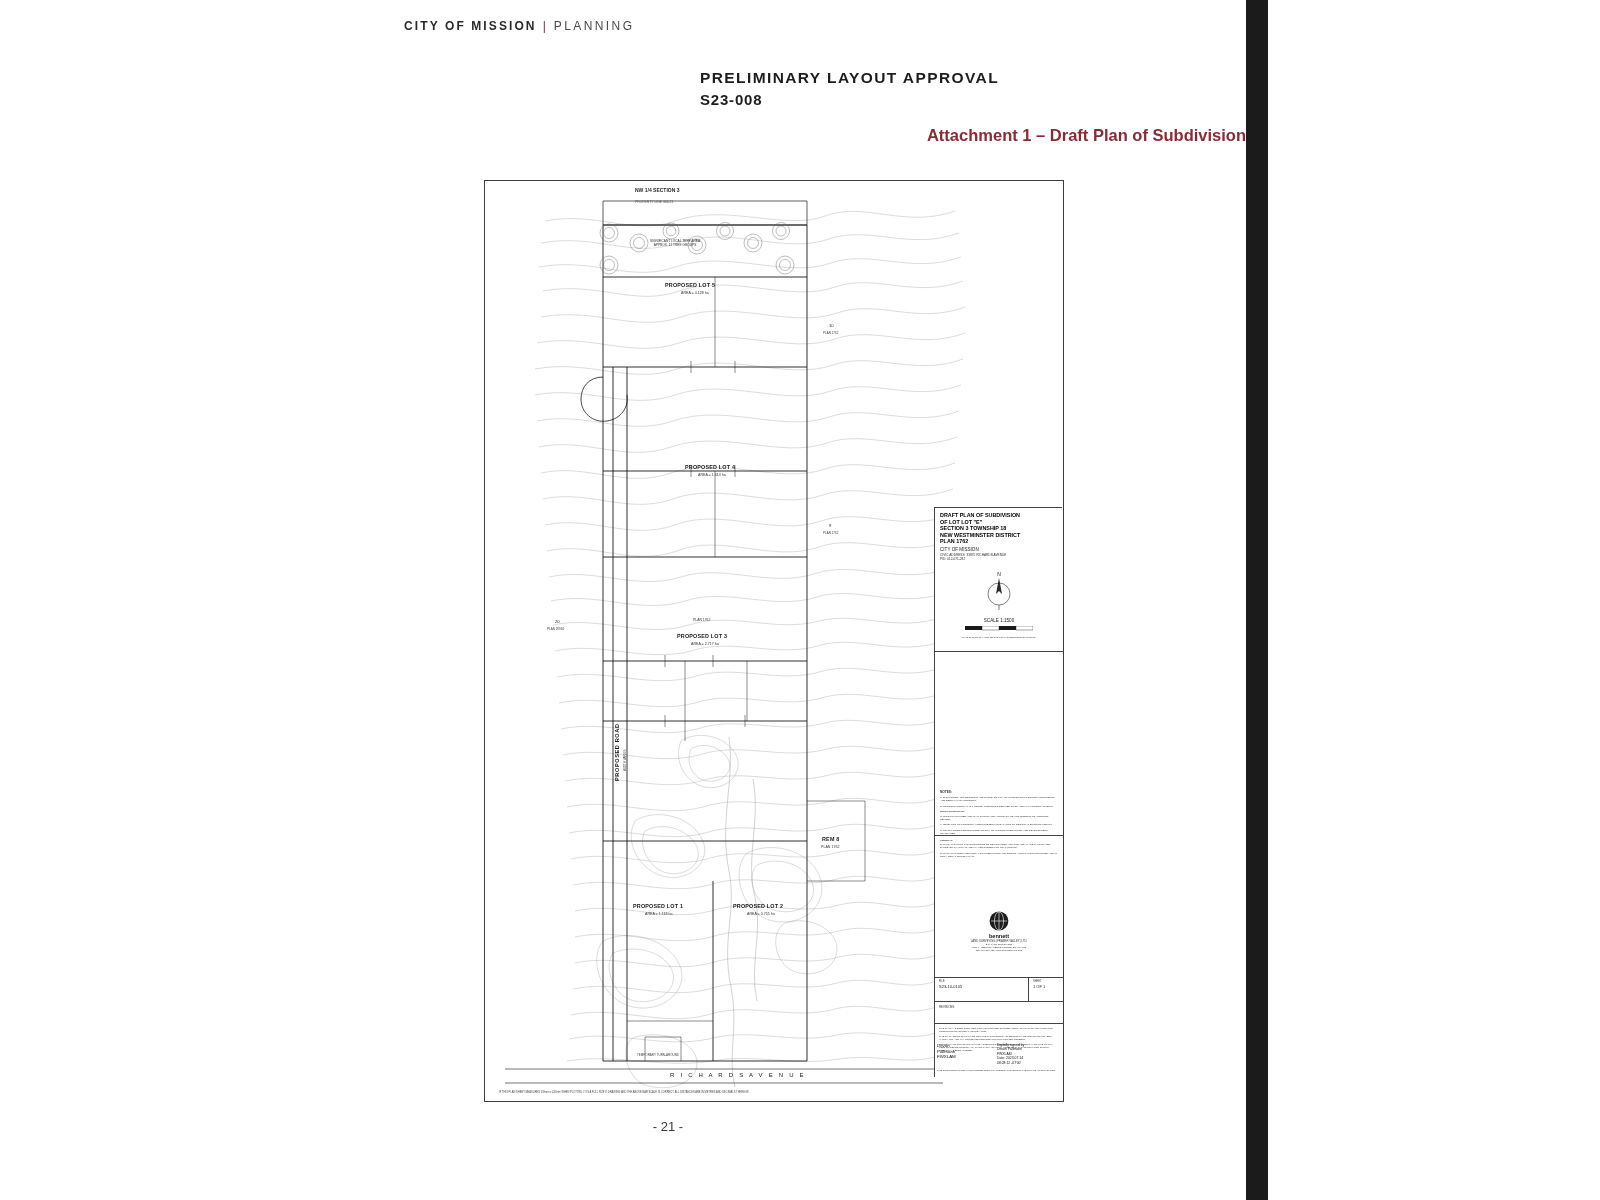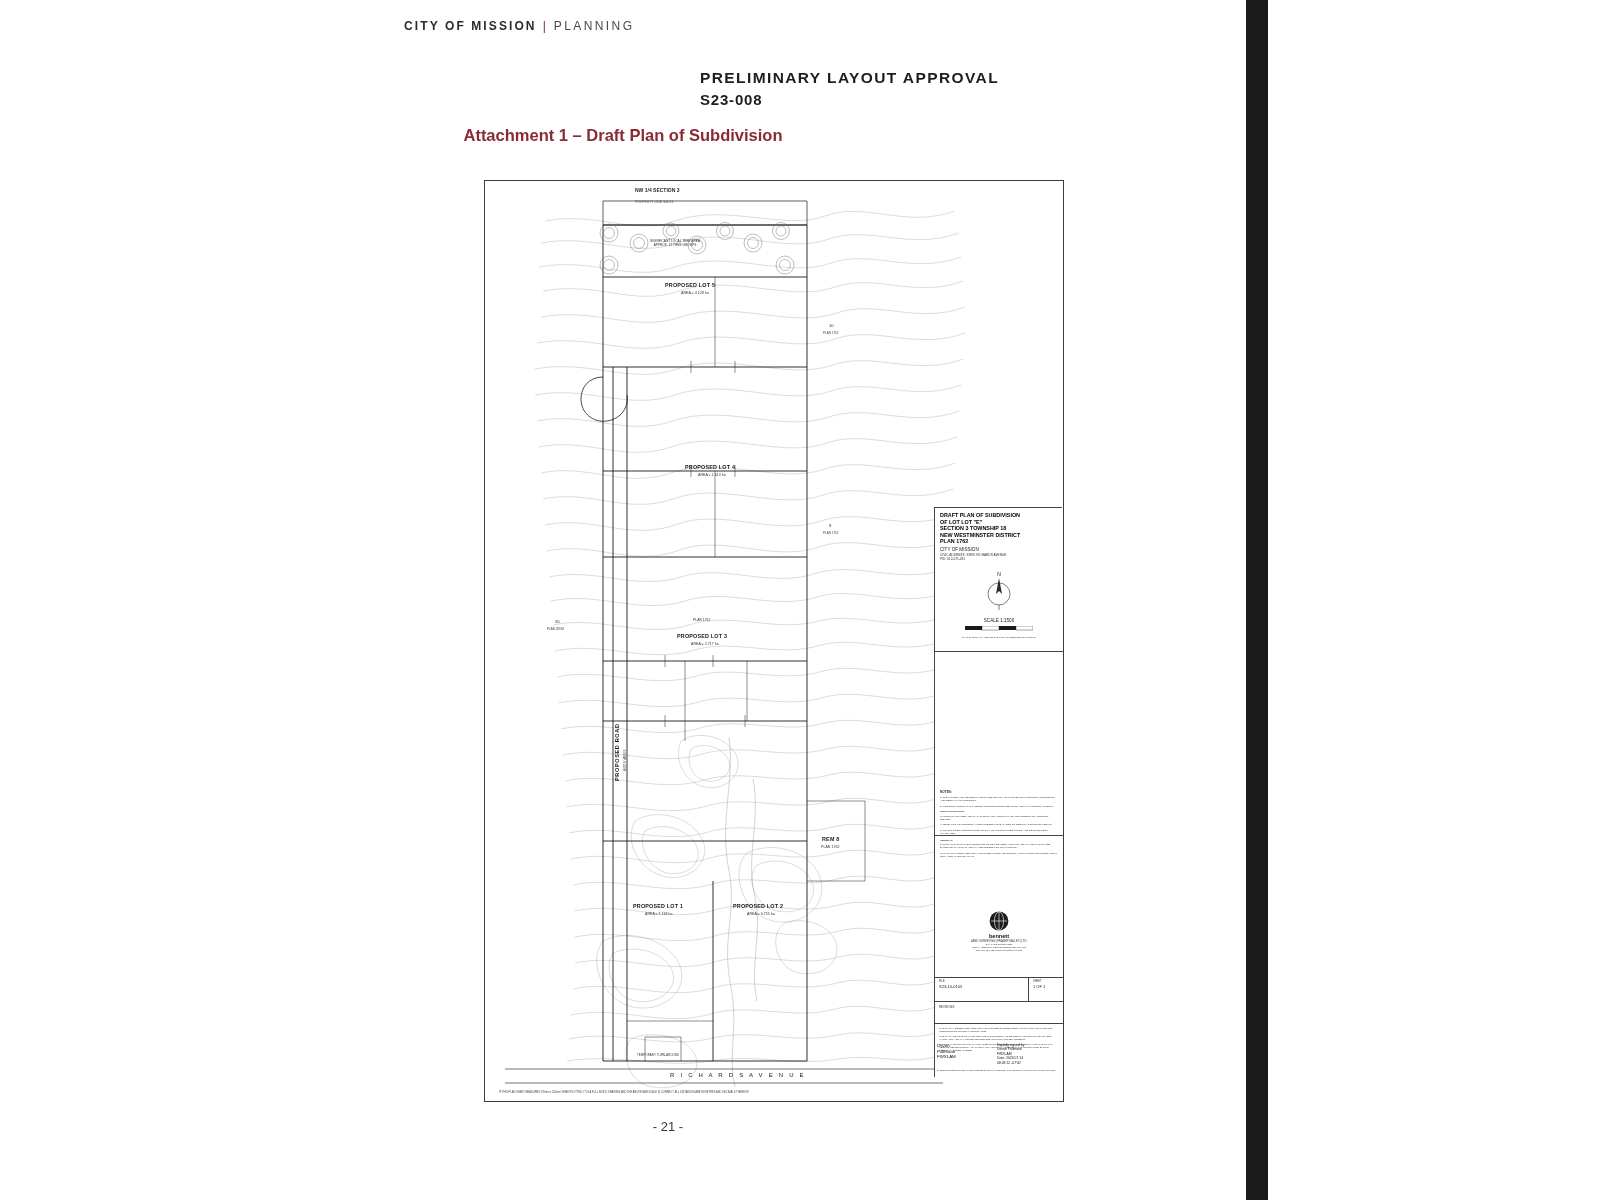--- a/index.html
+++ b/index.html
@@ -76,21 +76,21 @@
     font-weight: 700;
     letter-spacing: 0.8px;
     margin-top: 4px;
   }
 
   
   #attachment-title {
     position: absolute;
     left: 0; top: 126px;
     width: 1246px;
-    text-align: center;
+    text-align: right;
     color: #8a2b33;
     font-size: 16.5px;
     font-weight: 700;
   }
 
   
   #page-number {
     position: absolute;
     left: 0; top: 1119px;
     width: 1336px;

